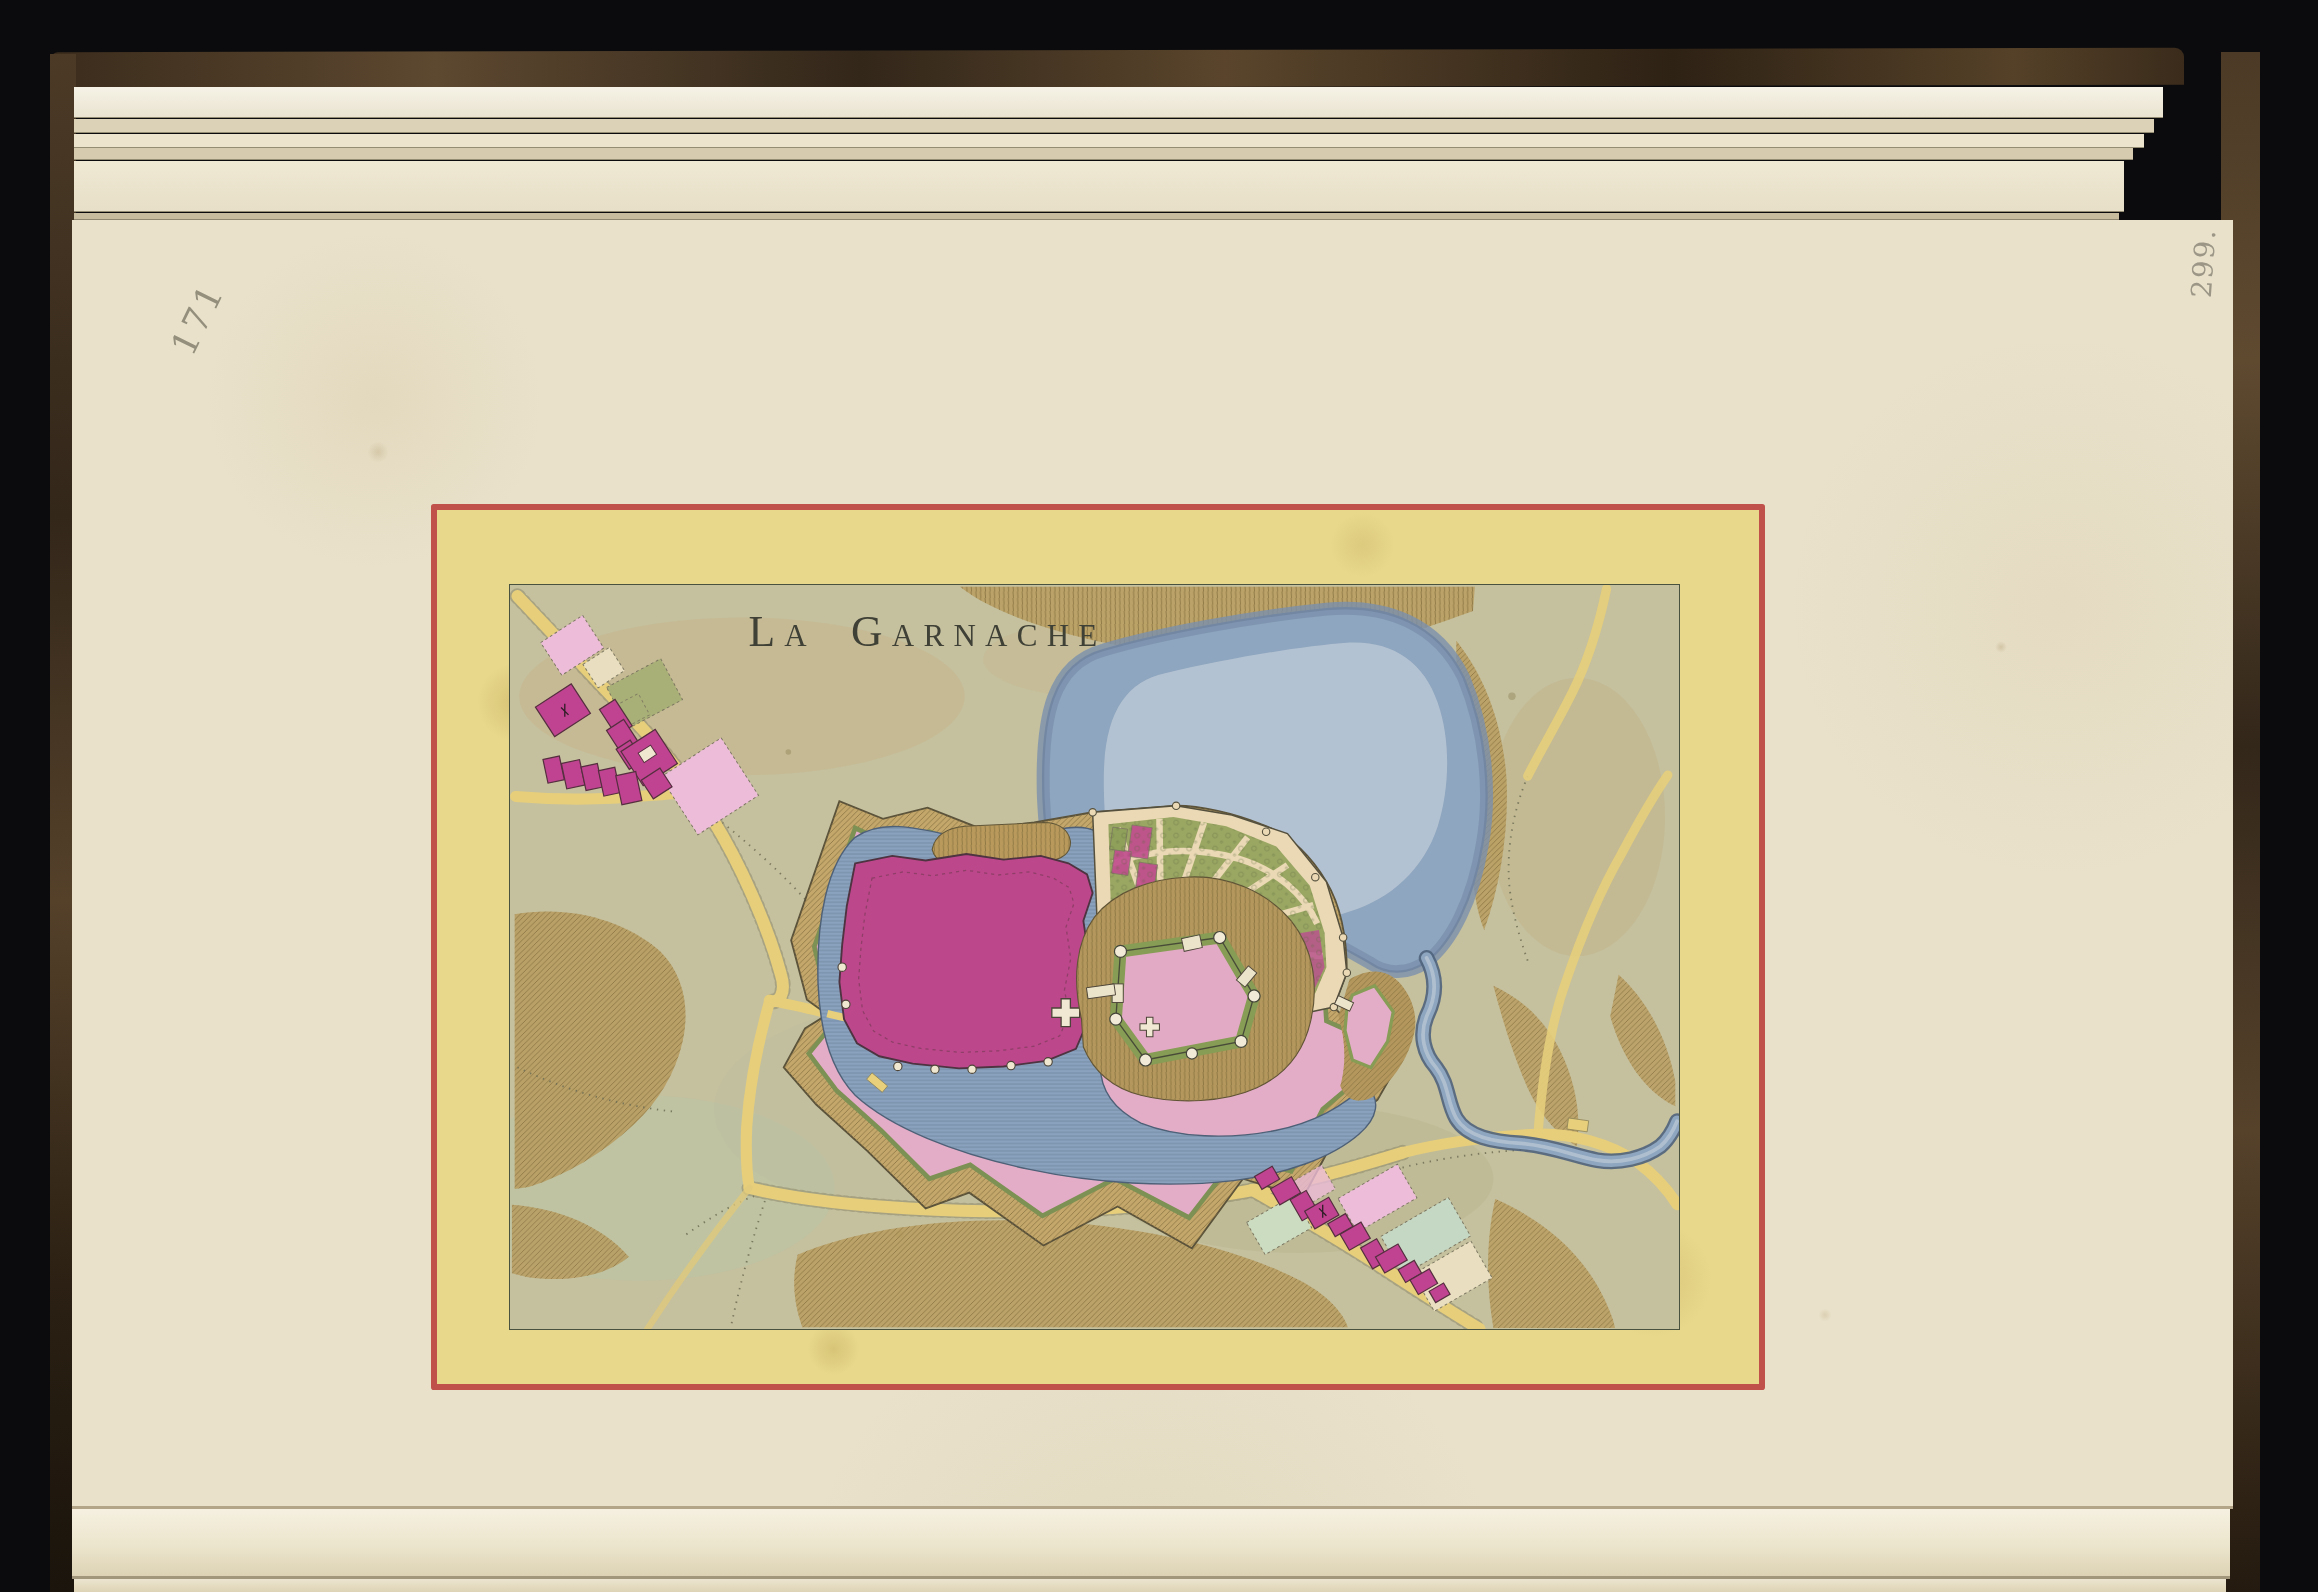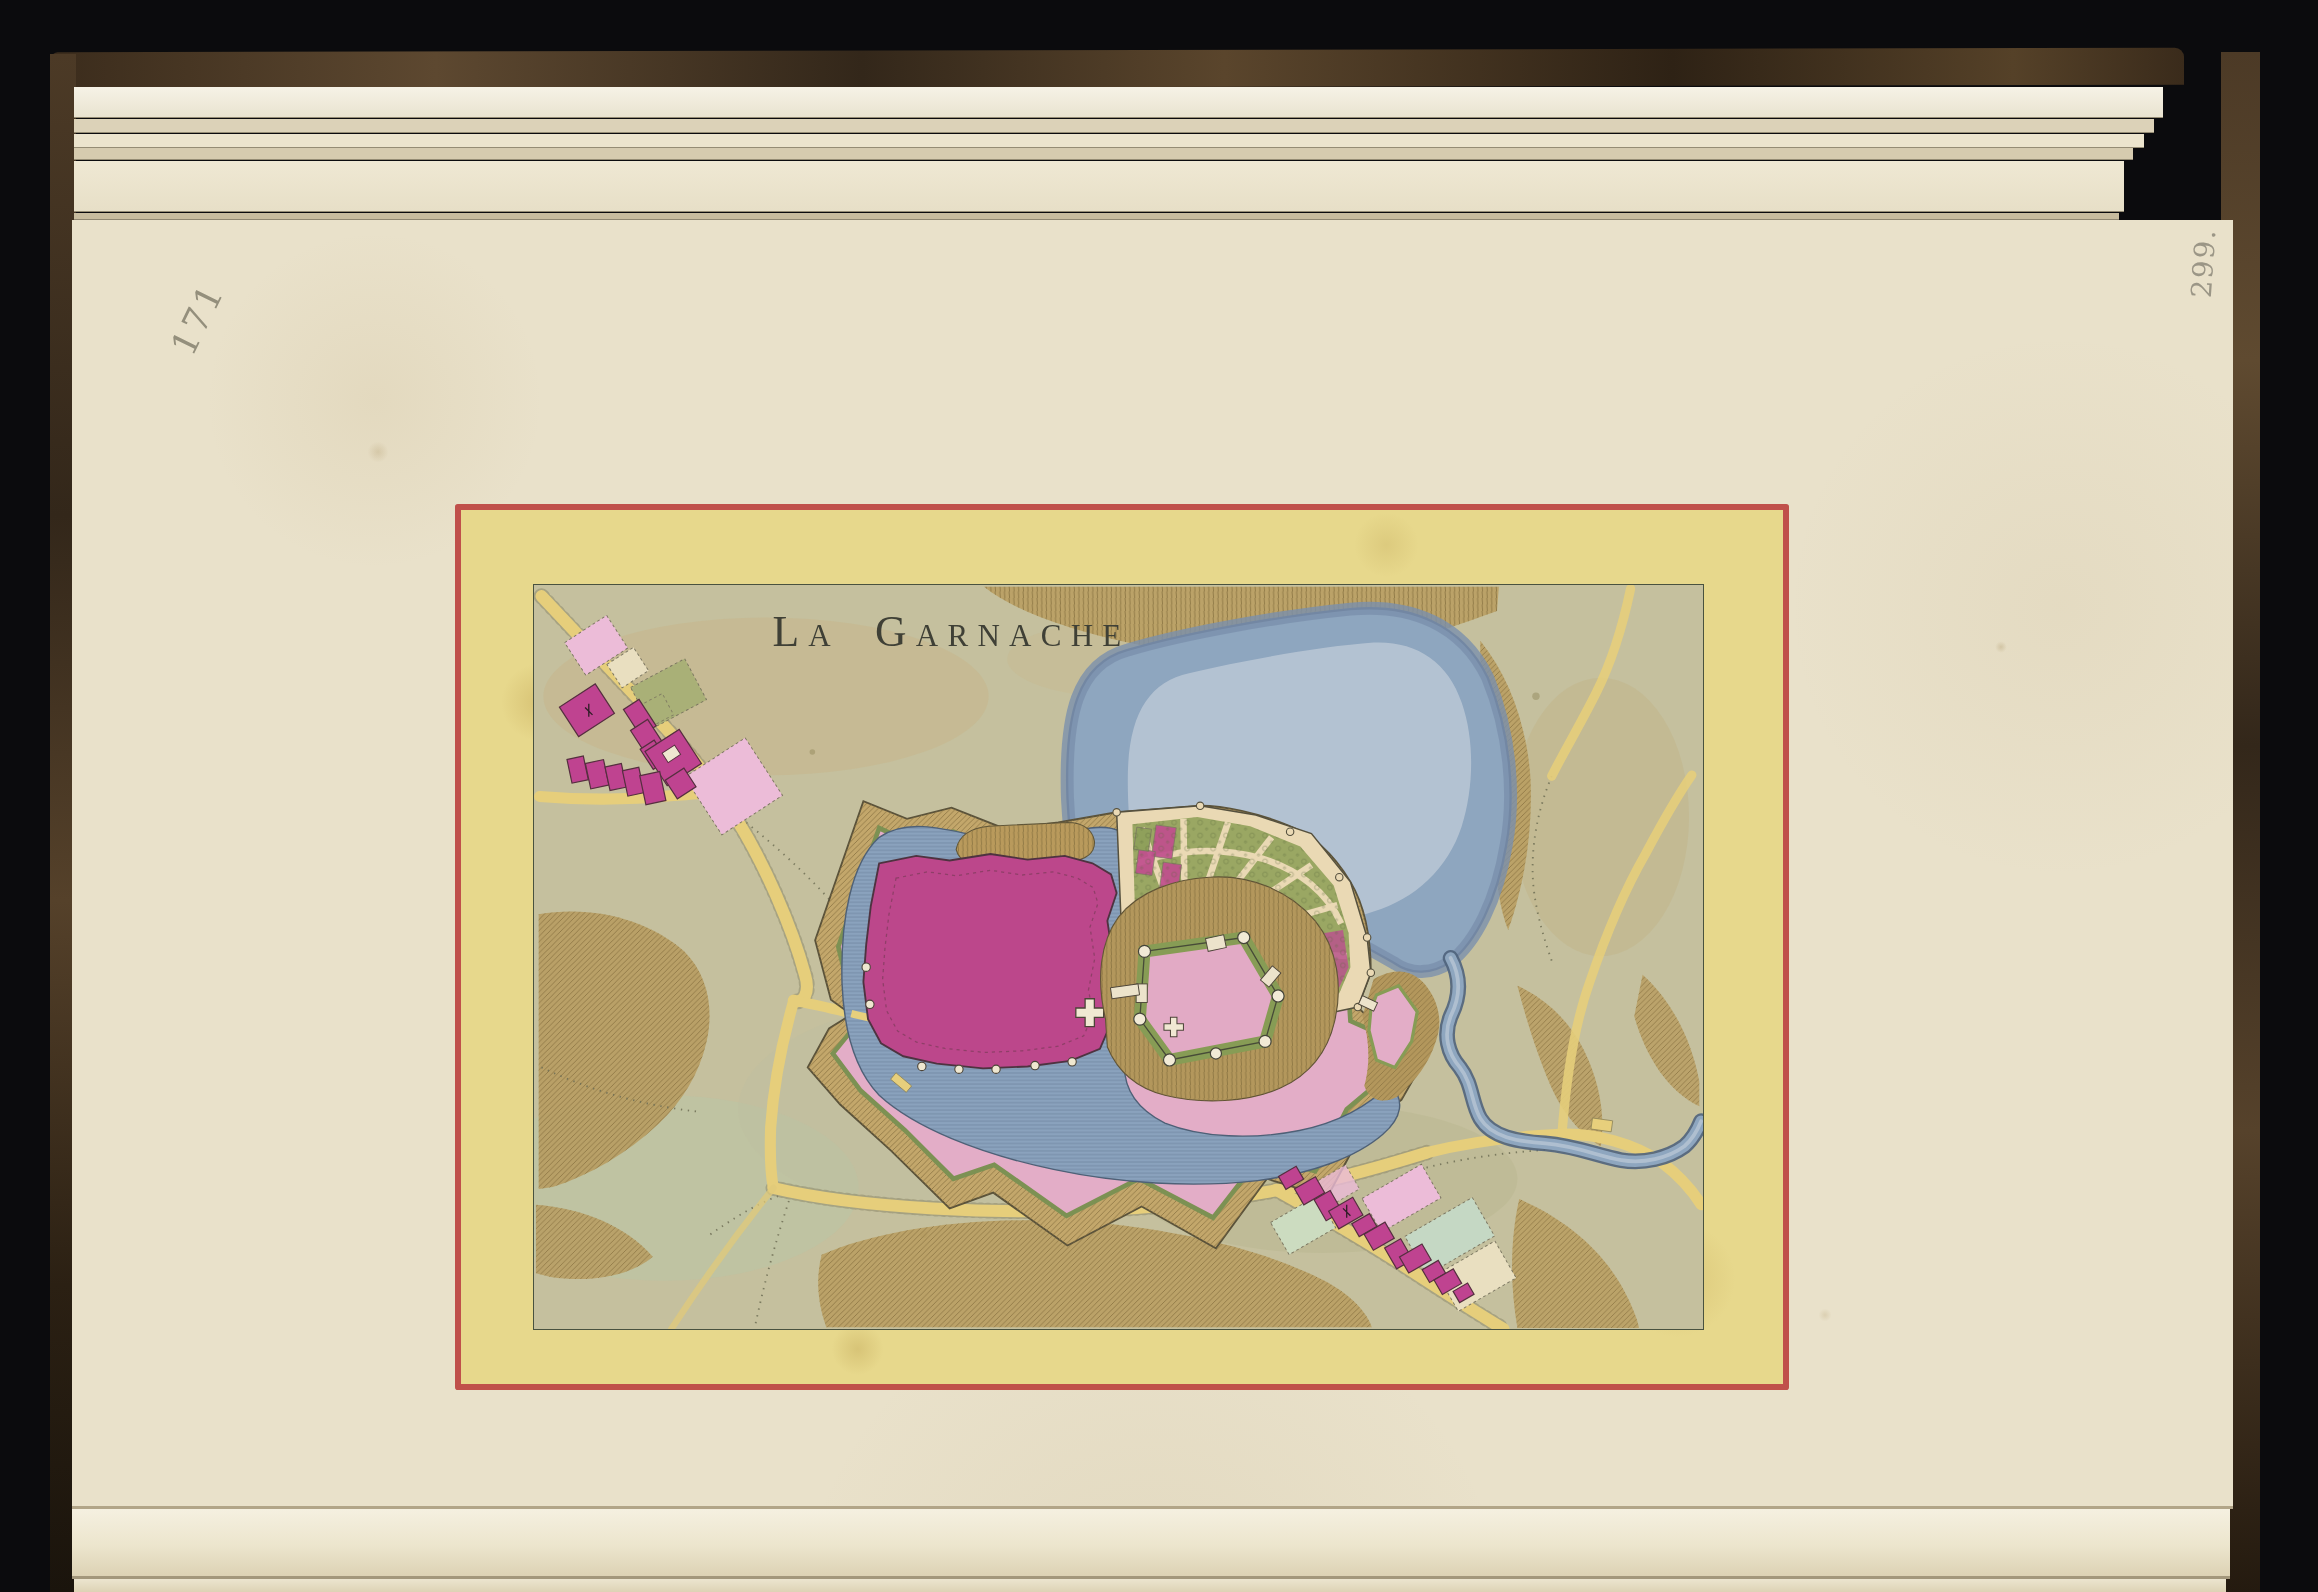--- a/index.html
+++ b/index.html
@@ -37,21 +37,21 @@
   .under1edge{left:72px;top:1576px;width:2158px;height:2.8px;background:#a3977b;}
   .under2{left:74px;top:1579px;width:2152px;height:14px;
     background:linear-gradient(180deg,#ece5cf,#dcd1b3);}
   
   .pencil{color:#86816f;font-family:"DejaVu Serif",serif;opacity:.85;}
   .num-left{left:160px;top:299px;font-size:35px;letter-spacing:2.8px;
     transform:rotate(-64deg);}
   .num-right{left:2171px;top:249px;font-size:28px;letter-spacing:1.9px;
     transform:rotate(-86deg);transform-origin:50% 50%;width:65px;text-align:center;color:#8e897b;}
   
-  .plate{left:455px;top:504px;width:1334px;height:886px;box-sizing:border-box;
+  .plate{left:431px;top:504px;width:1334px;height:886px;box-sizing:border-box;
     border:6.5px solid #c0504a;border-radius:2.8px;background:#e7d88c;
     background-image:
       radial-gradient(circle 56px at 6% 22%,rgba(168,130,45,.25),transparent 70%),
       radial-gradient(circle 83px at 92% 88%,rgba(168,130,45,.20),transparent 70%),
       radial-gradient(circle 37px at 30% 96%,rgba(160,125,45,.22),transparent 70%),
       radial-gradient(circle 46px at 70% 4%,rgba(160,125,45,.15),transparent 70%);}
   .map-inner{left:72px;top:74px;width:1169px;height:744px;border:1.9px solid #49523f;
     background:#c5c09e;}
   svg{display:block;}
   .map-title{font-family:"Liberation Serif",serif;font-variant:small-caps;

